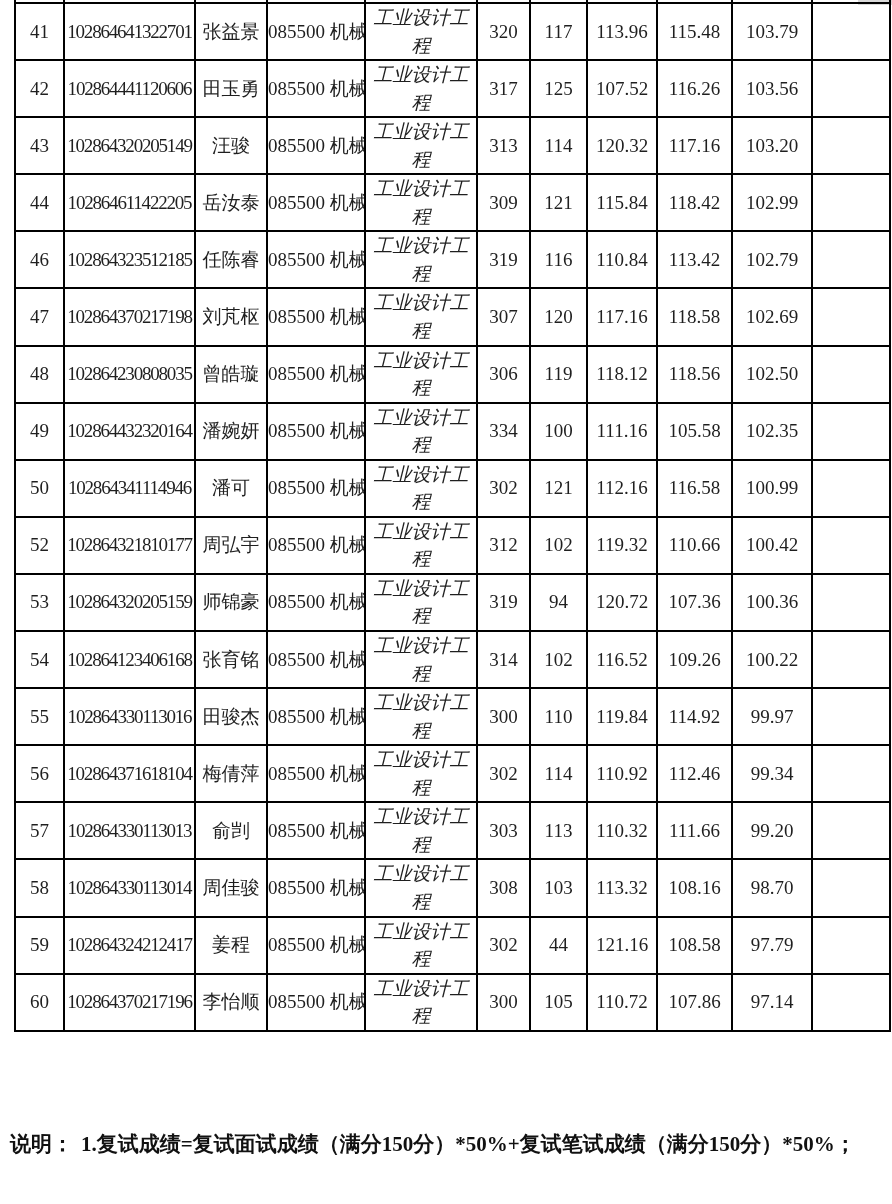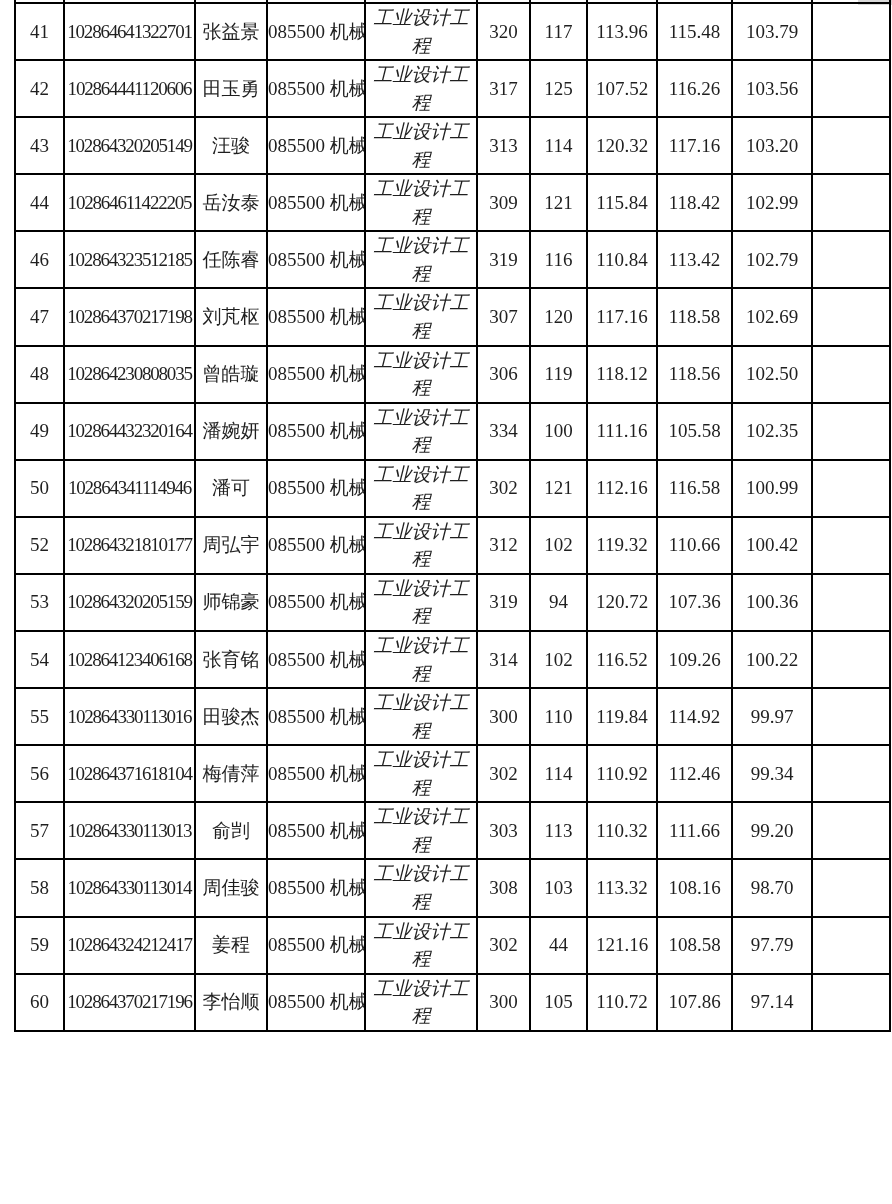--- a/index.html
+++ b/index.html
@@ -335,17 +335,20 @@
           <td class="col-s1">300</td>
           <td class="col-s2">105</td>
           <td class="col-s3">110.72</td>
           <td class="col-s4">107.86</td>
           <td class="col-s5">97.14</td>
           <td class="col-remark"></td>
         </tr>
       </tbody>
   </table>
 
+  <div class="notes-line note-line-1">
+    <span class="notes-label">说明：</span><span>1.复试成绩=复试面试成绩（满分150分）*50%+复试笔试成绩（满分150分）*50%；</span>
+  </div>
   <div class="notes-line note-line-2">
     <span>2.综合成绩=初试总成绩（按满分150分折算）*60%+复试成绩（满分150分）*40%</span>
   </div>
 
 </div>
 
 </body></html>

